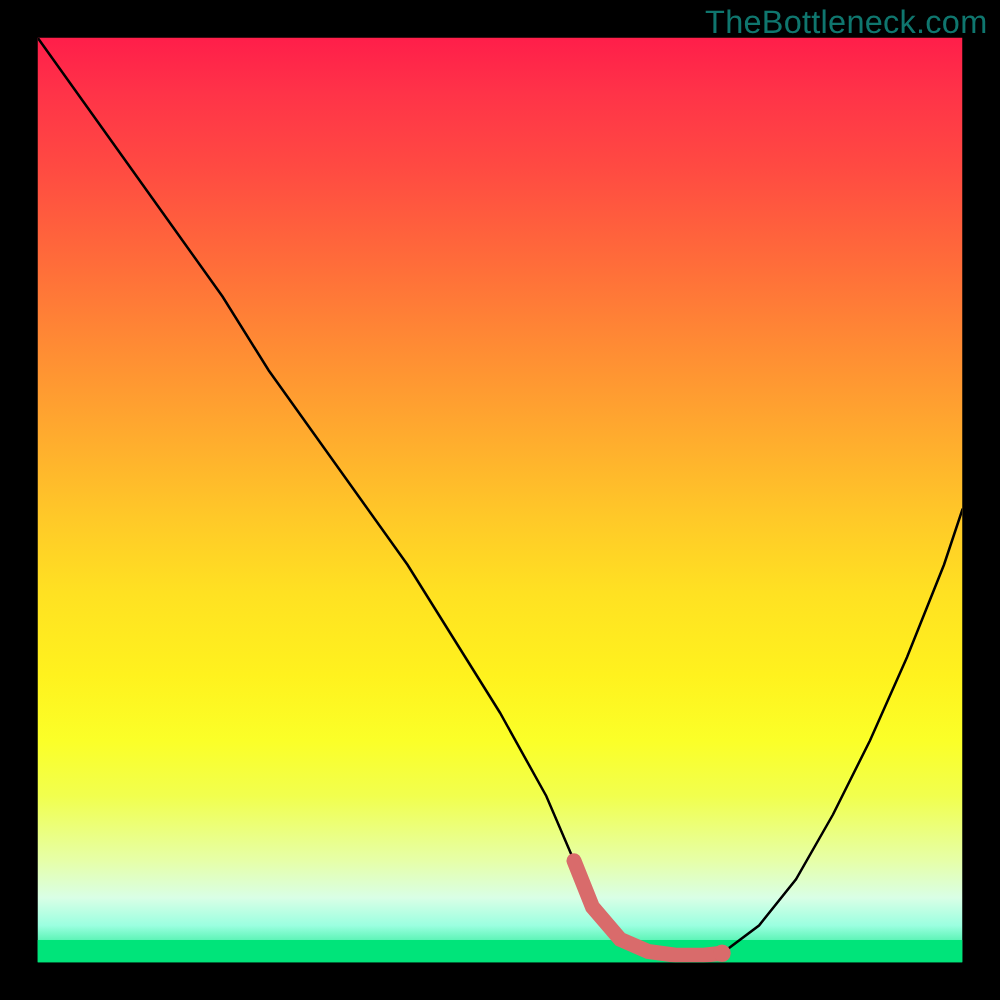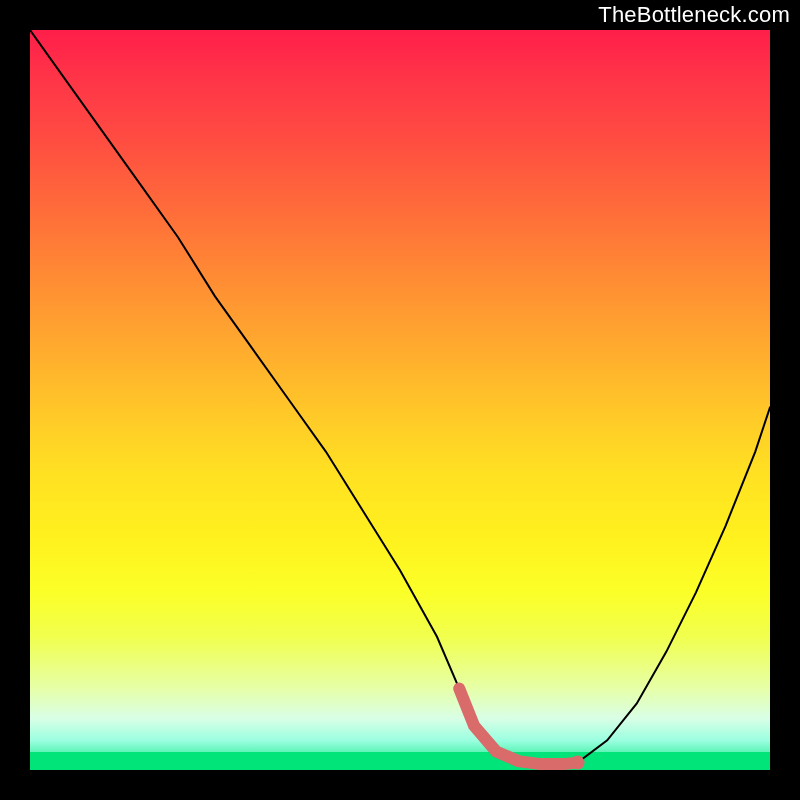--- a/index.html
+++ b/index.html
@@ -14,22 +14,22 @@
   .frame {
     position: relative;
     width: 800px;
     height: 800px;
     background: #000;
   }
   .watermark {
     position: absolute;
     top: 2px;
     right: 10px;
-    color: #ffffff;
-    font-size: 22px;
+    color: #0f766e;
+    font-size: 26px;
     font-weight: 500;
     letter-spacing: 0.2px;
     z-index: 10;
   }
   .plot-area {
     position: absolute;
     left: 30px;
     top: 30px;
     width: 740px;
     height: 740px;

